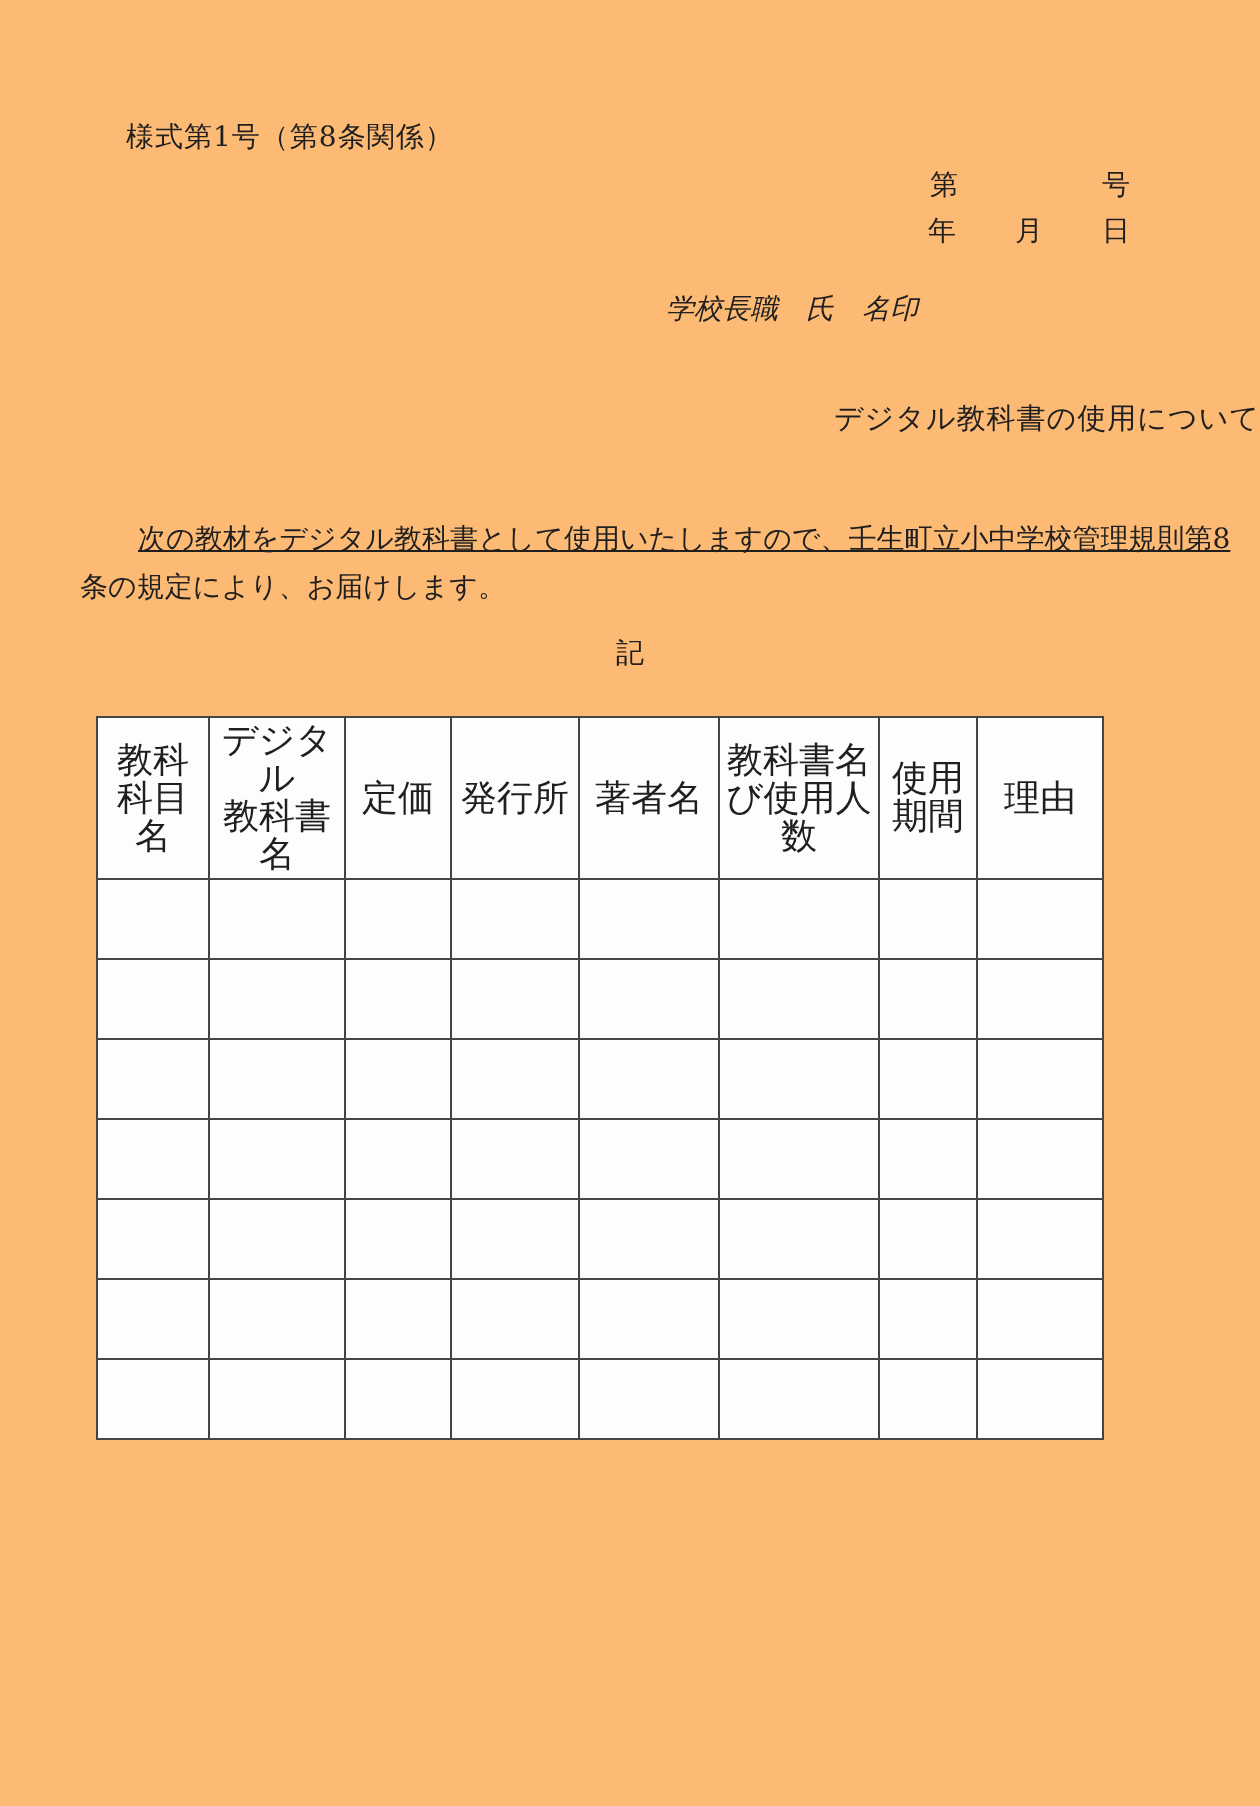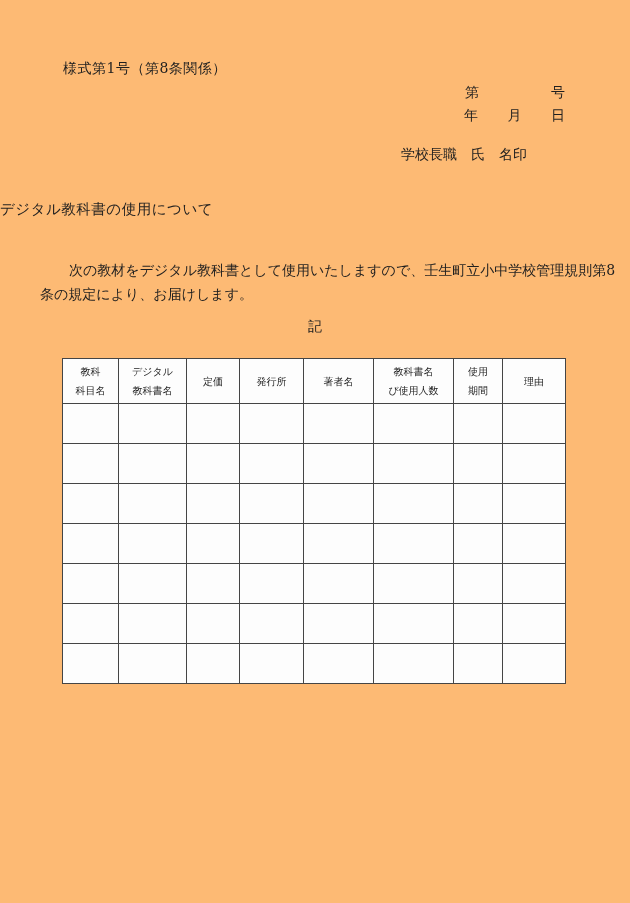--- a/index.html
+++ b/index.html
@@ -27,40 +27,40 @@
   }
   .date-line {
     left: 464px; top: 107px; width: 101px;
     display: flex; justify-content: space-between;
   }
 
   .addressee { left: 77px; top: 132px; letter-spacing: 0.5px; }
 
   .signature-line {
     left: 333px; top: 146px; width: 194px;
-    display: flex; justify-content: flex-end;
+    display: flex; justify-content: flex-start; font-style: italic;
   }
 
   .doc-title {
     left: 0; top: 200px; width: 630px;
-    text-align: left; font-size: 14.5px; letter-spacing: 0.5px;
+    text-align: right; font-size: 14.5px; letter-spacing: 0.5px;
   }
 
   .body-paragraph { left: 40px; top: 258px; width: 578px; line-height: 24px; }
   .body-line { white-space: nowrap; }
-  .body-line.first { text-indent: 29px; }
+  .body-line.first { text-indent: 29px; text-decoration: underline; }
 
   .record-marker { left: 0; top: 318px; width: 630px; text-align: center; }
 
   table.form-table {
     position: absolute;
-    left: 62px; top: 358px;
+    left: 48px; top: 358px;
     border-collapse: collapse;
     table-layout: fixed;
-    font-size: 10px;
+    font-size: 18px;
   }
   .form-table th, .form-table td {
     border: 1px solid #454545;
     background: #fdfdfd;
     font-weight: normal;
     text-align: center;
     vertical-align: middle;
   }
   .form-table th {
     white-space: pre-line;

